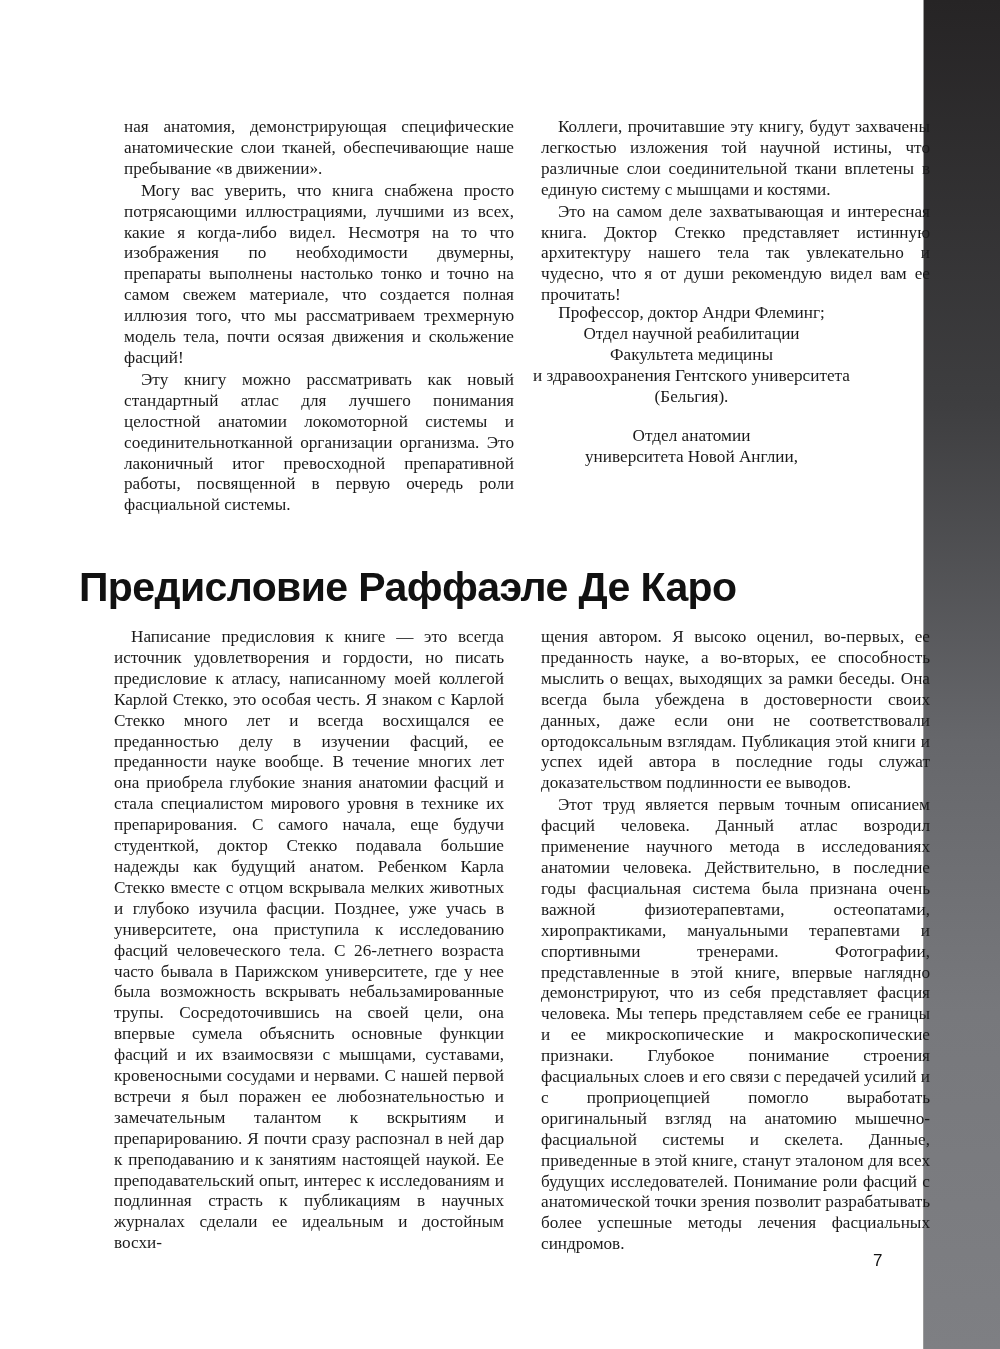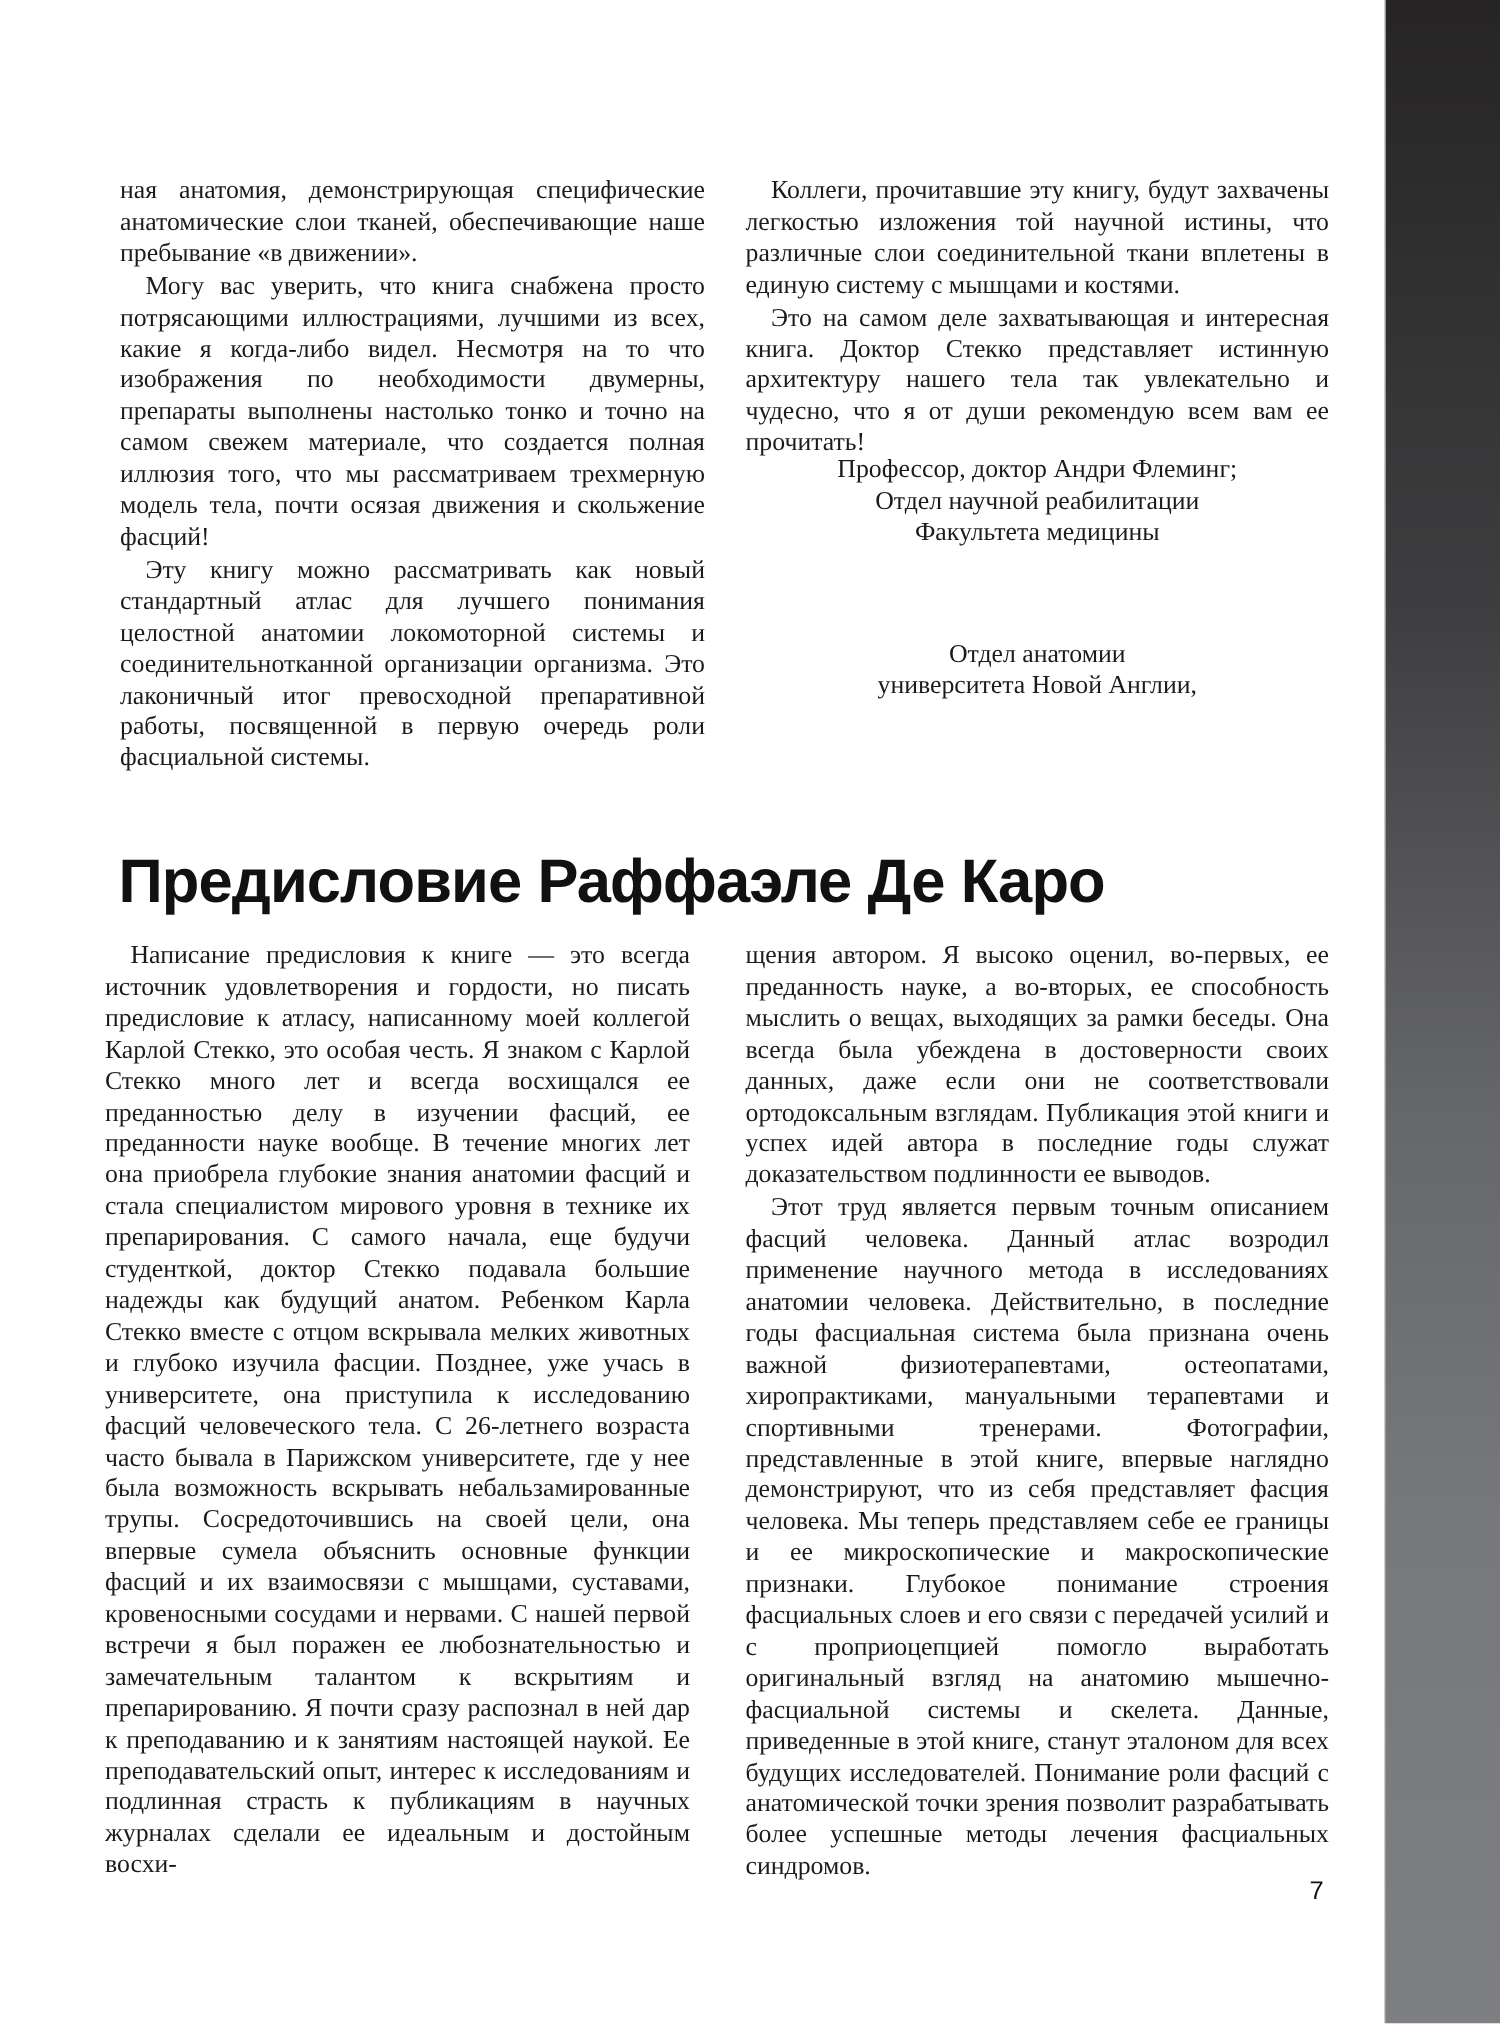--- a/index.html
+++ b/index.html
@@ -8,21 +8,21 @@
     background: #ffffff; color: #1a1a1a;
     font-family: "Liberation Serif", "DejaVu Serif", serif;
   }
   .side-bar {
     position: absolute; left: 923px; top: 0; width: 77px; height: 1349px;
     background: linear-gradient(to bottom, #262425 0%, #3e3e40 30%, #66676b 55%, #77787c 75%, #7e7f83 100%);
     border-left: 1px solid #9a9a9a;
   }
   .col {
     position: absolute; font-size: 17.2px; line-height: 20.9px;
-    text-align: justify; hyphens: manual;
+    text-align: justify; hyphens: manual; margin-left: 44px;
   }
   .col p { margin: 0; text-indent: 17px; }
   .col p.noindent { text-indent: 0; }
   .col p.gap { margin-top: 1px; }
   #top-left  { left: 80px;  top: 117px; width: 390px; }
   #top-right { left: 497px; top: 117px; width: 389px; }
   .sig {
     position: absolute; left: 497px; width: 389px; text-align: center;
     font-weight: normal; font-size: 17.2px; line-height: 20.9px;
   }
@@ -49,27 +49,28 @@
 <div class="side-bar"></div>
 
 <div class="col" id="top-left">
   <p class="noindent">ная анатомия, демонстрирующая специфические анатомические слои тканей, обеспечивающие наше пребывание «в движении».</p>
   <p class="gap">Могу вас уверить, что книга снабжена просто потрясающими иллюстрациями, лучшими из всех, какие я когда-либо видел. Несмотря на то что изображения по необходимости двумерны, препараты выполнены настолько тонко и точно на самом свежем материале, что создается полная иллюзия того, что мы рассматриваем трехмерную модель тела, почти осязая движения и скольжение фасций!</p>
   <p class="gap">Эту книгу можно рассматривать как новый стандартный атлас для лучшего понимания целостной анатомии локомоторной системы и соединительнотканной организации организма. Это лаконичный итог превосходной препаративной работы, посвященной в первую очередь роли фасциальной системы.</p>
 </div>
 
 <div class="col" id="top-right">
   <p>Коллеги, прочитавшие эту книгу, будут захвачены легкостью изложения той научной истины, что различные слои соединительной ткани вплетены в единую систему с мышцами и костями.</p>
-  <p class="gap">Это на самом деле захватывающая и интересная книга. Доктор Стекко представляет истинную архитектуру нашего тела так увлекательно и чудесно, что я от души рекомендую всем вам ее прочитать!</p>
+  <p class="gap">Это на самом деле захватывающая и интересная книга. Доктор Стекко представляет истинную архитектуру нашего тела так увлекательно и чудесно, что я от души рекомендую видел вам ее прочитать!</p>
 </div>
 
 <div class="sig" id="sig1">
   <div>Профессор, доктор Андри Флеминг;</div>
   <div>Отдел научной реабилитации</div>
   <div>Факультета медицины</div>
+  <div style="white-space: normal;">и здравоохранения Гентского университета (Бельгия).</div>
 </div>
 
 <div class="sig" id="sig2">
   <div>Отдел анатомии</div>
   <div>университета Новой Англии,</div>
 </div>
 
 <h1 class="heading">Предисловие Раффаэле Де Каро</h1>
 
 <div class="col" id="bot-left">

